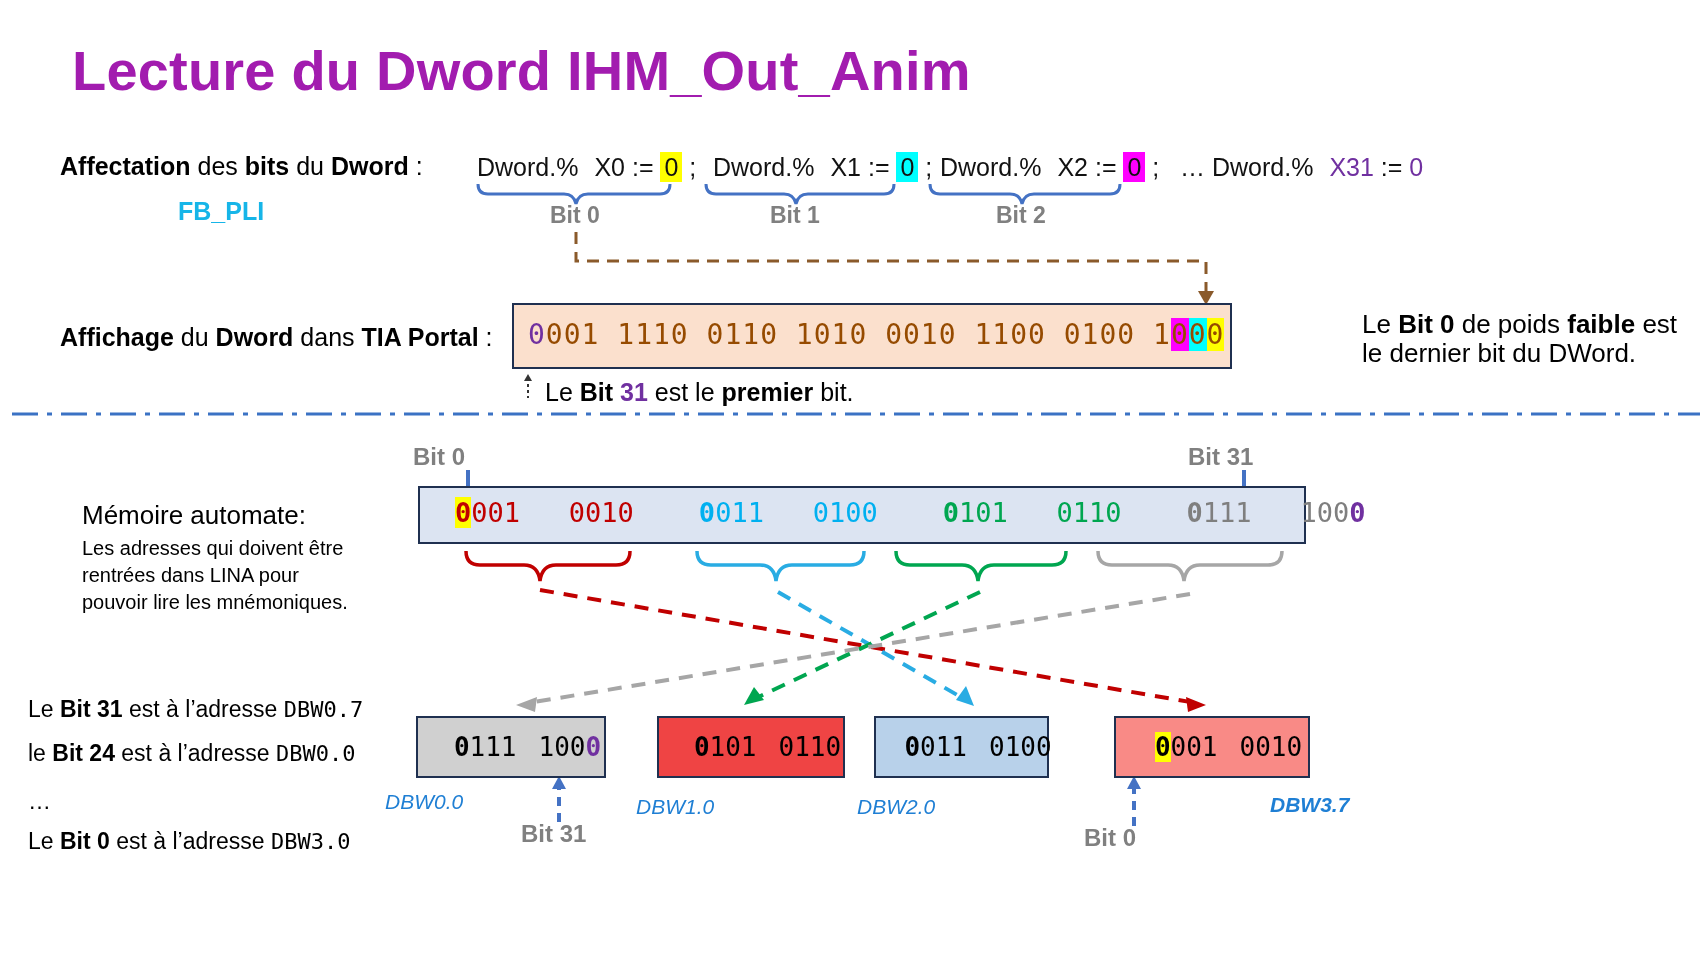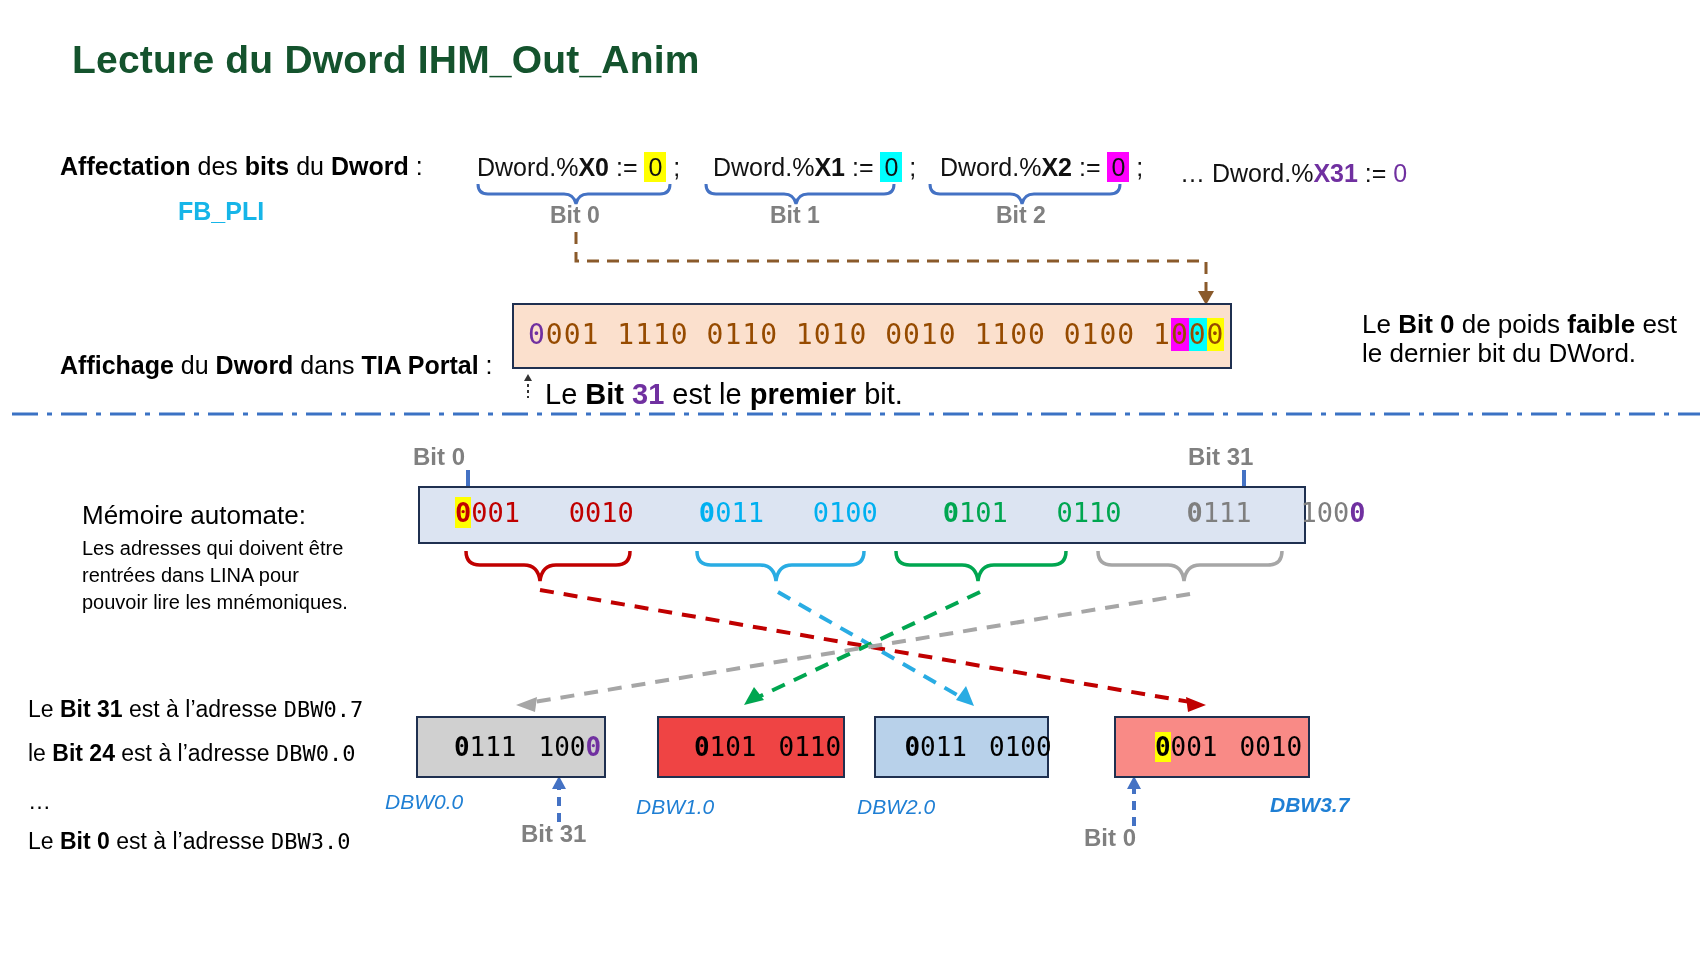--- a/index.html
+++ b/index.html
@@ -5,59 +5,59 @@
   html,body{margin:0;padding:0;}
   body{
     width:1707px;height:960px;background:#ffffff;position:relative;overflow:hidden;
     font-family:"Liberation Sans", sans-serif;color:#000;
   }
   .abs{position:absolute;}
   #svg-layer{position:absolute;left:0;top:0;width:1707px;height:960px;pointer-events:none;}
 
   
   #page-title{
-    left:72px;top:38px;font-size:39px;font-weight:bold;color:#14532d;
+    left:72px;top:38px;font-size:56px;font-weight:bold;color:#a21caf;
     letter-spacing:.2px;white-space:nowrap;
   }
 
   
   #affect-label{left:60px;top:152px;font-size:25px;white-space:nowrap;}
   #fb-pli{left:178px;top:197px;font-size:25px;font-weight:bold;color:#16b5e8;}
 
   .code-line{font-size:25px;white-space:nowrap;color:#111;}
   #code0{left:477px;top:153px;}
   #code1{left:713px;top:153px;text-align:right;}
   #code2{left:940px;top:153px;}
-  #code3{left:1180px;top:159px;}
+  #code3{left:1180px;top:153px;}
 
   .hl{padding:1px 4px;font-weight:normal;}
   .hl-y{background:#ffff00;}
   .hl-c{background:#00ffff;}
   .hl-m{background:#ff00ff;}
   .purple{color:#7030a0;}
-  .bitname{font-weight:bold;}
+  .bitname{font-weight:normal;margin-left:16px;}
 
   .bit-cap{position:absolute;font-size:23px;font-weight:bold;color:#808080;}
   #bitcap0{left:550px;top:202px;}
   #bitcap1{left:770px;top:202px;}
   #bitcap2{left:996px;top:202px;}
 
   
-  #affichage-label{left:60px;top:323px;font-size:25px;white-space:nowrap;margin-top:28px;}
+  #affichage-label{left:60px;top:323px;font-size:25px;white-space:nowrap;}
   #tia-box{
     left:512px;top:303px;width:720px;height:66px;background:#fbe0cd;
     border:2px solid #1f3050;box-sizing:border-box;
   }
   #tia-text{
     position:absolute;left:528px;top:318px;font-family:"DejaVu Sans Mono", monospace;
     font-size:28px;color:#964b00;letter-spacing:1px;white-space:nowrap;
   }
   #right-note{left:1362px;top:310px;font-size:26px;line-height:29px;width:340px;}
 
-  #bit31-note{left:545px;top:378px;font-size:29px;white-space:nowrap;text-align:center;}
+  #bit31-note{left:545px;top:378px;font-size:25px;white-space:nowrap;text-align:center;}
 
   
   #mem-title{left:82px;top:500px;font-size:26px;font-weight:normal;}
   #mem-sub{left:82px;top:535px;font-size:20px;line-height:27px;width:300px;}
 
   #mem-box{
     left:418px;top:486px;width:888px;height:58px;background:#dce4f2;
     border:2px solid #1f3050;box-sizing:border-box;
   }
   #mem-text{

